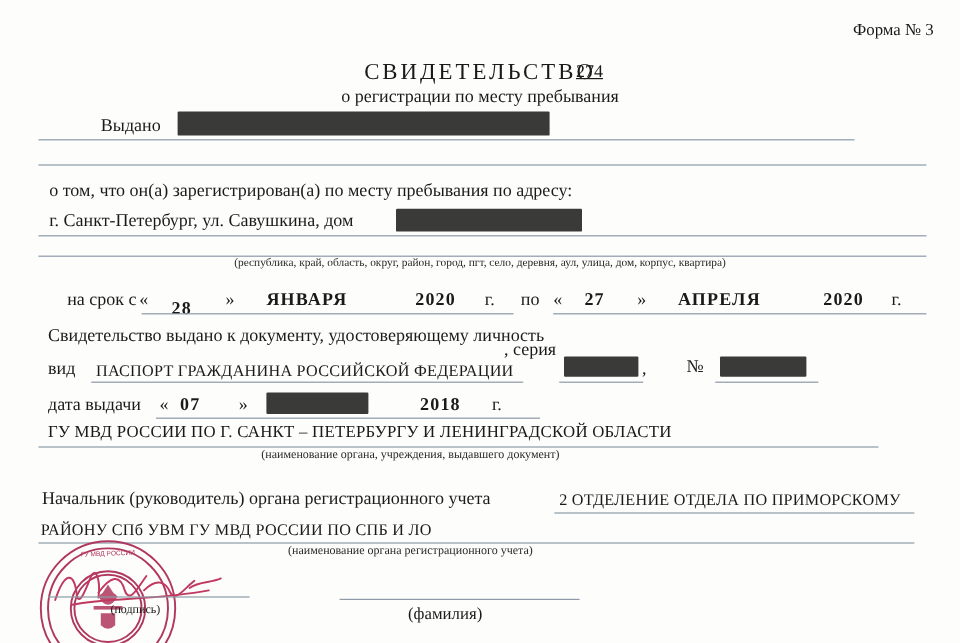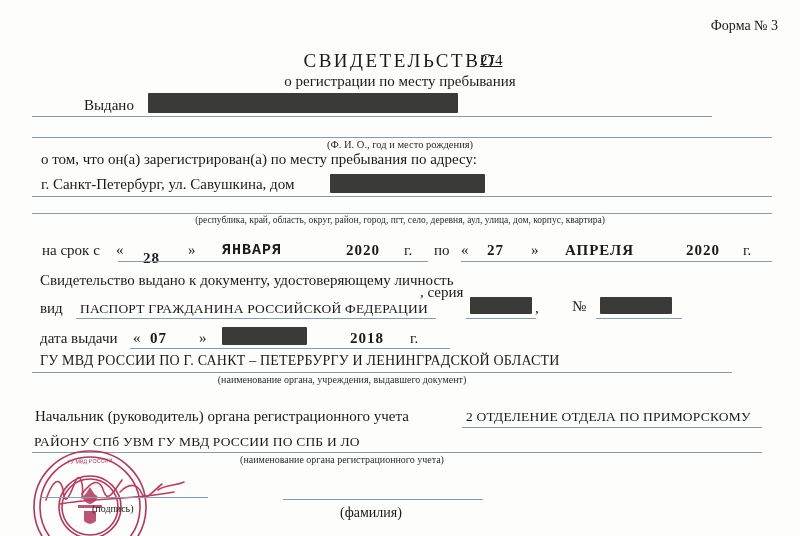--- a/index.html
+++ b/index.html
@@ -128,36 +128,35 @@
     <span>СВИДЕТЕЛЬСТВО</span>
     <span class="num">274</span>
   </div>
   <div class="subtitle">о регистрации по месту пребывания</div>
 
   <div class="row" style="top:97px; left:84px;">Выдано</div>
   <div class="redact" style="top:93px; left:148px; width:310px; height:20px;"></div>
   <div class="line" style="top:116px; left:32px; width:680px;"></div>
 
   <div class="line" style="top:137px; left:32px; width:740px;"></div>
-  <div class="caption" style="top:139px; left:0;">(Ф. И. О., год и место рождения)</div>
 
   <div class="row" style="top:151px; left:41px;">о том, что он(а) зарегистрирован(а) по месту пребывания по адресу:</div>
 
   <div class="row" style="top:176px; left:41px;">г. Санкт-Петербург, ул. Савушкина, дом</div>
   <div class="redact" style="top:174px; left:330px; width:155px; height:19px;"></div>
   <div class="line" style="top:196px; left:32px; width:740px;"></div>
 
   <div class="line" style="top:213px; left:32px; width:740px;"></div>
   <div class="caption" style="top:215px; left:0; font-size:9.5px;">(республика, край, область, округ, район, город, пгт, село, деревня, аул, улица, дом, корпус, квартира)</div>
 
-  <div class="row" style="top:242px; left:42px;">на срок с</div>
+  <div class="row" style="top:242px; left:56px;">на срок с</div>
   <div class="row q" style="top:242px; left:116px;">«</div>
   <div class="row bold" style="top:250px; left:143px; letter-spacing:1px;text-align:right;">28</div>
   <div class="row q" style="top:242px; left:188px;">»</div>
-  <div class="row bold" style="top:242px; left:222px; letter-spacing:1px;font-family:Liberation Mono, monospace;">ЯНВАРЯ</div>
+  <div class="row bold" style="top:242px; left:222px; letter-spacing:1px;">ЯНВАРЯ</div>
   <div class="row bold" style="top:242px; left:346px; letter-spacing:1px;">2020</div>
   <div class="row" style="top:242px; left:404px;">г.</div>
   <div class="row" style="top:242px; left:434px;">по</div>
   <div class="row q" style="top:242px; left:461px;">«</div>
   <div class="row bold" style="top:242px; left:487px; letter-spacing:1px;">27</div>
   <div class="row q" style="top:242px; left:531px;">»</div>
   <div class="row bold" style="top:242px; left:565px; letter-spacing:1px;">АПРЕЛЯ</div>
   <div class="row bold" style="top:242px; left:686px; letter-spacing:1px;">2020</div>
   <div class="row" style="top:242px; left:743px;">г.</div>
 

